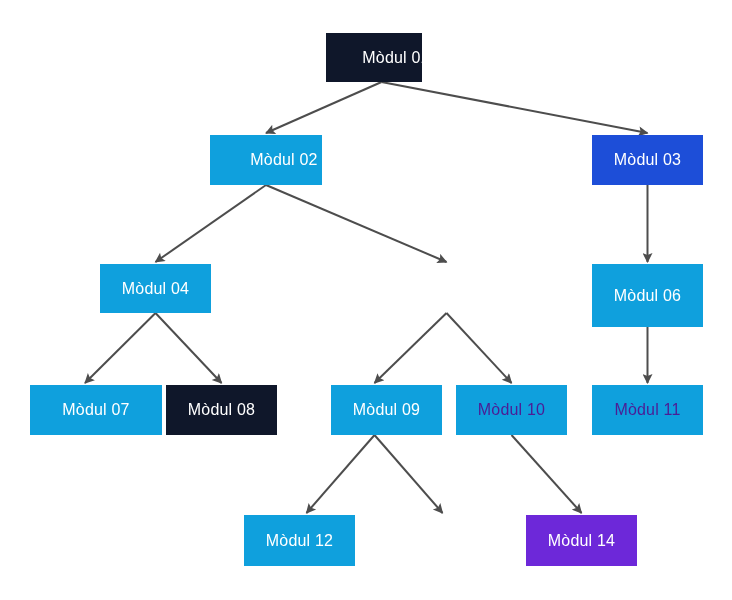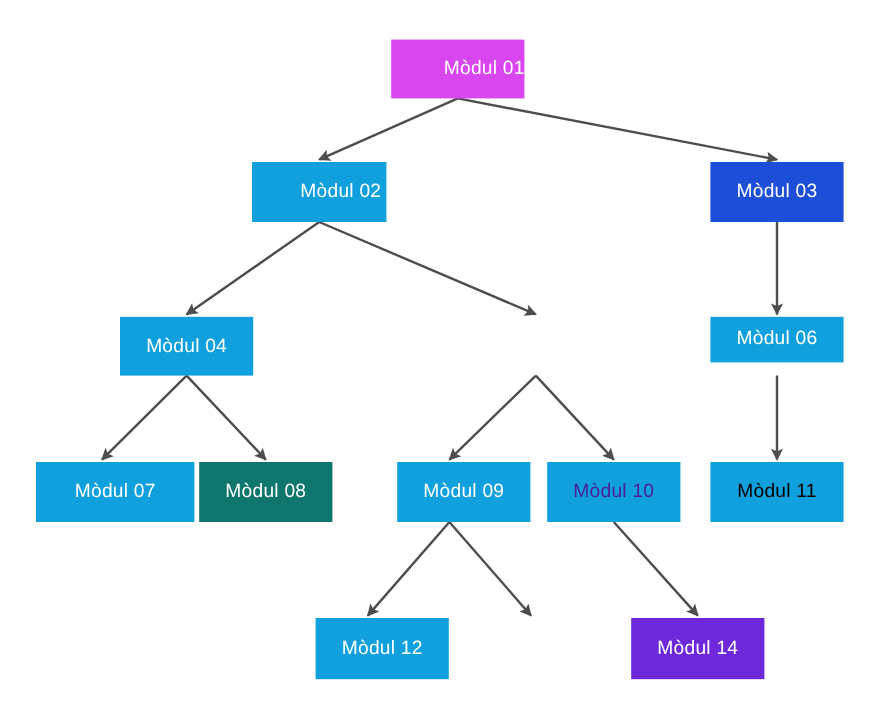--- a/index.html
+++ b/index.html
@@ -60,49 +60,49 @@
         <line x1="155.5" y1="313" x2="221.5" y2="383" stroke="#4d4d4d" stroke-width="2" marker-end="url(#arrow)"></line>
         <line x1="446.5" y1="313" x2="374.5" y2="383" stroke="#4d4d4d" stroke-width="2" marker-end="url(#arrow)"></line>
         <line x1="446.5" y1="313" x2="511.5" y2="383" stroke="#4d4d4d" stroke-width="2" marker-end="url(#arrow)"></line>
         <line x1="647.5" y1="313" x2="647.5" y2="383" stroke="#4d4d4d" stroke-width="2" marker-end="url(#arrow)"></line>
         <line x1="374.5" y1="435" x2="306.5" y2="513" stroke="#4d4d4d" stroke-width="2" marker-end="url(#arrow)"></line>
         <line x1="374.5" y1="435" x2="442.5" y2="513" stroke="#4d4d4d" stroke-width="2" marker-end="url(#arrow)"></line>
         <line x1="511.5" y1="435" x2="581.5" y2="513" stroke="#4d4d4d" stroke-width="2" marker-end="url(#arrow)"></line>
       </g>
   </svg>
 
-<div class="node" style="left: 326px; top: 33px; width: 111px; height: 49px; background: #d946ef; color: rgb(255, 255, 255); padding-left: 44px;">
+<div class="node" style="left: 326px; top: 33px; width: 96px; height: 49px; background: #0f172a; color: rgb(255, 255, 255); padding-left: 44px;">
       <span>Mòdul 01</span>
     </div>
     <div class="node" style="left: 210px; top: 135px; width: 112px; height: 50px; background: rgb(15, 160, 221); color: rgb(255, 255, 255); padding-left: 36px;">
       <span>Mòdul 02</span>
     </div>
     <div class="node" style="left: 592px; top: 135px; width: 111px; height: 50px; background: #1d4ed8; color: rgb(255, 255, 255);">
       <span>Mòdul 03</span>
     </div>
     <div class="node" style="left: 100px; top: 264px; width: 111px; height: 49px; background: rgb(15, 160, 221); color: rgb(255, 255, 255);">
       <span>Mòdul 04</span>
     </div>
-    <div class="node" style="left: 592px; top: 264px; width: 111px; height: 38px; background: rgb(15, 160, 221); color: rgb(255, 255, 255);">
+    <div class="node" style="left: 592px; top: 264px; width: 111px; height: 63px; background: rgb(15, 160, 221); color: rgb(255, 255, 255);">
       <span>Mòdul 06</span>
     </div>
     <div class="node" style="left: 30px; top: 385px; width: 132px; height: 50px; background: rgb(15, 160, 221); color: rgb(255, 255, 255);">
       <span>Mòdul 07</span>
     </div>
-    <div class="node" style="left: 166px; top: 385px; width: 111px; height: 50px; background: #0f766e; color: rgb(255, 255, 255);">
+    <div class="node" style="left: 166px; top: 385px; width: 111px; height: 50px; background: #0f172a; color: rgb(255, 255, 255);">
       <span>Mòdul 08</span>
     </div>
     <div class="node" style="left: 319px; top: 385px; width: 111px; height: 50px; background: rgb(15, 160, 221); color: rgb(255, 255, 255); margin-left: 12px;">
       <span>Mòdul 09</span>
     </div>
     <div class="node" style="left: 456px; top: 385px; width: 111px; height: 50px; background: rgb(15, 160, 221); color: #4c1d95;">
       <span>Mòdul 10</span>
     </div>
-    <div class="node" style="left: 592px; top: 385px; width: 111px; height: 50px; background: rgb(15, 160, 221); color: #000000;">
+    <div class="node" style="left: 592px; top: 385px; width: 111px; height: 50px; background: rgb(15, 160, 221); color: #4c1d95;">
       <span>Mòdul 11</span>
     </div>
-    <div class="node" style="left: 263px; top: 515px; width: 111px; height: 51px; background: rgb(15, 160, 221); color: rgb(255, 255, 255); align-items: center;">
+    <div class="node" style="left: 244px; top: 515px; width: 111px; height: 51px; background: rgb(15, 160, 221); color: rgb(255, 255, 255); align-items: center;">
       <span>Mòdul 12</span>
     </div>
     <div class="node" style="left: 526px; top: 515px; width: 111px; height: 51px; background: #6d28d9; color: rgb(255, 255, 255);">
       <span>Mòdul 14</span>
     </div>
   </div>
 
 </body></html>

